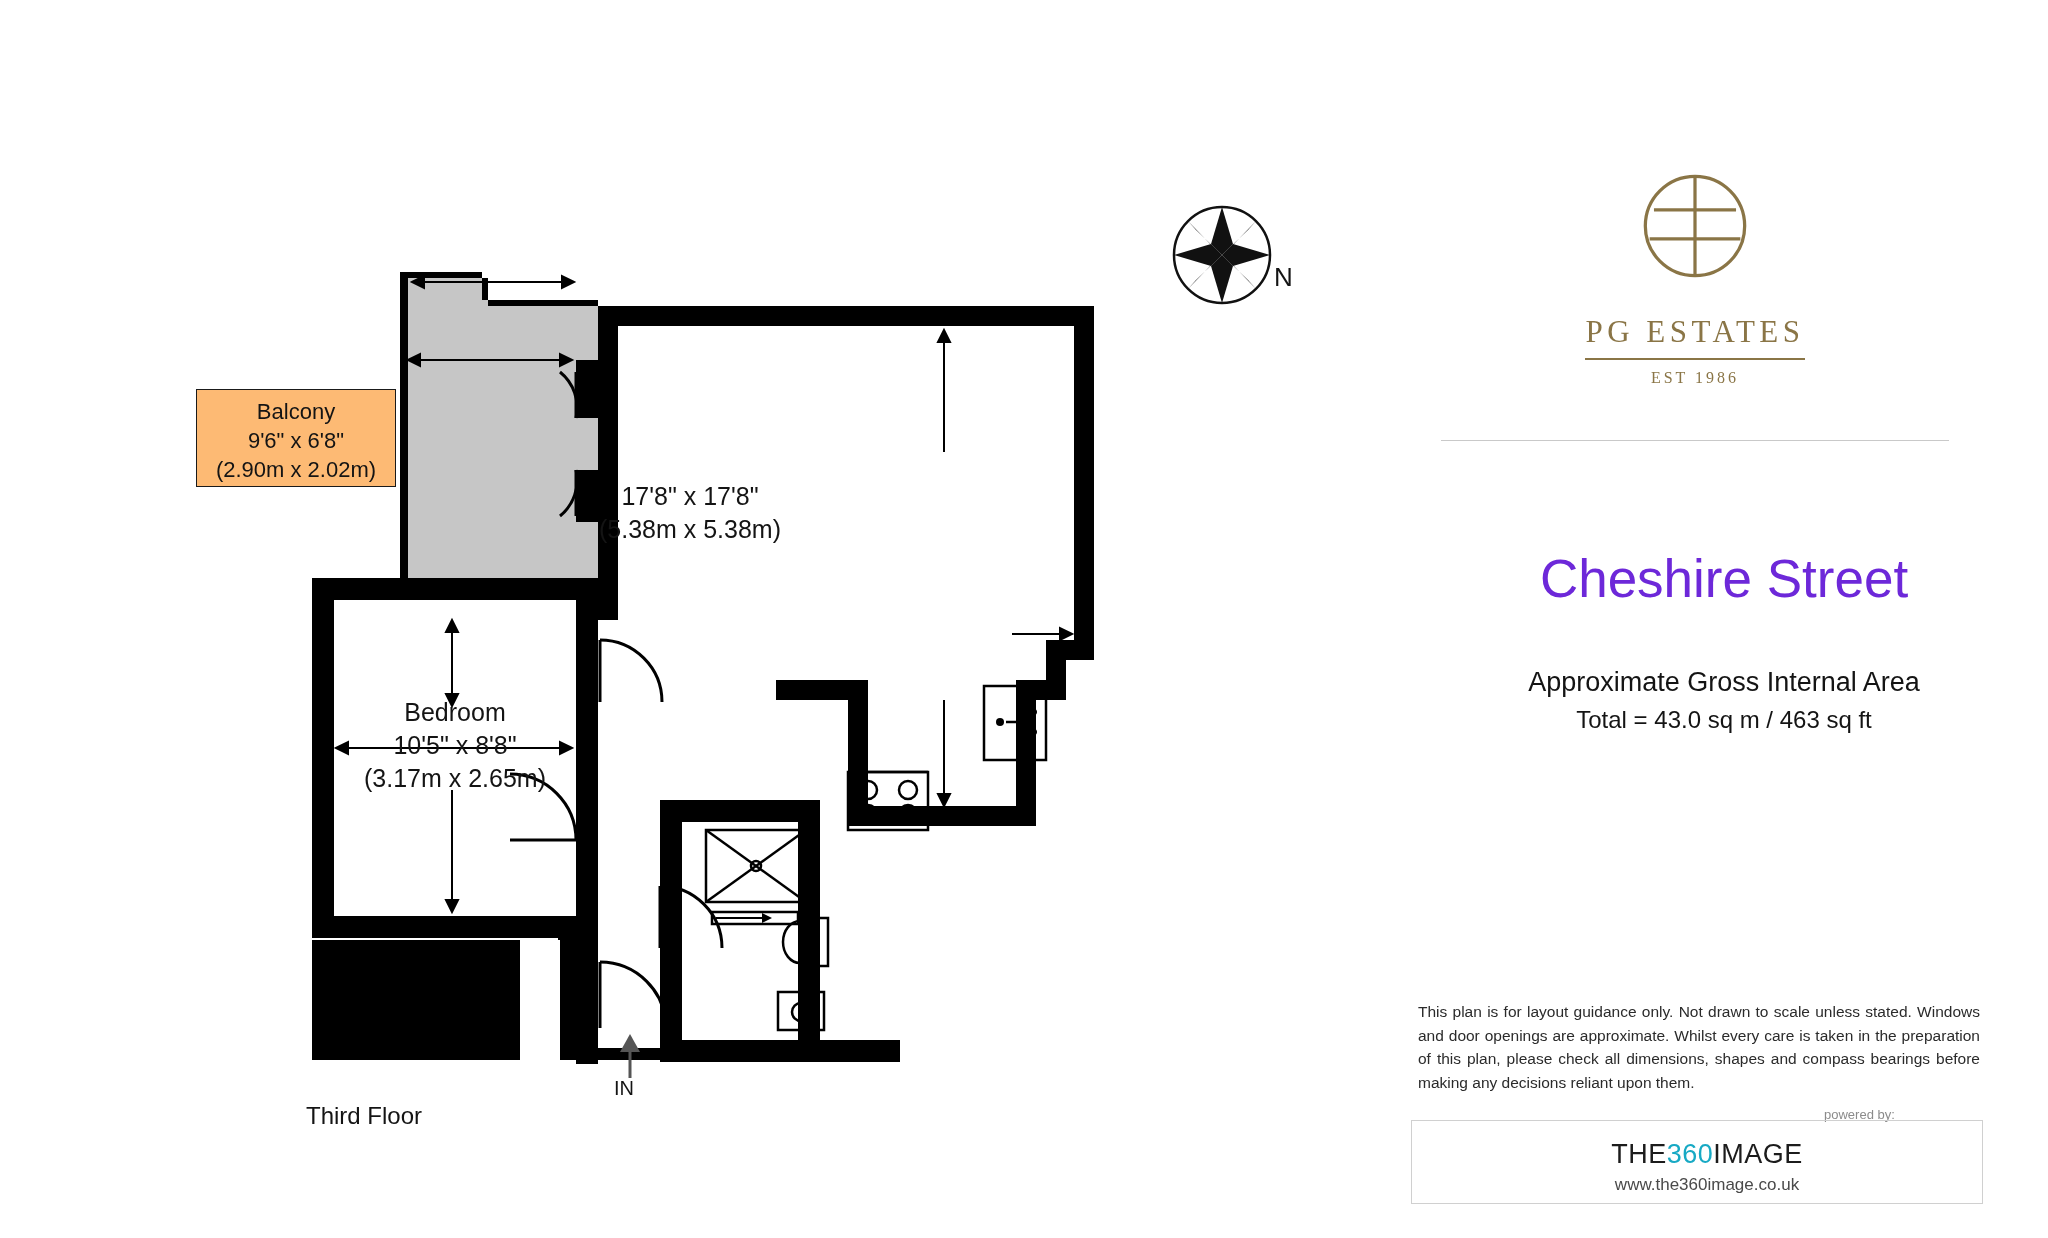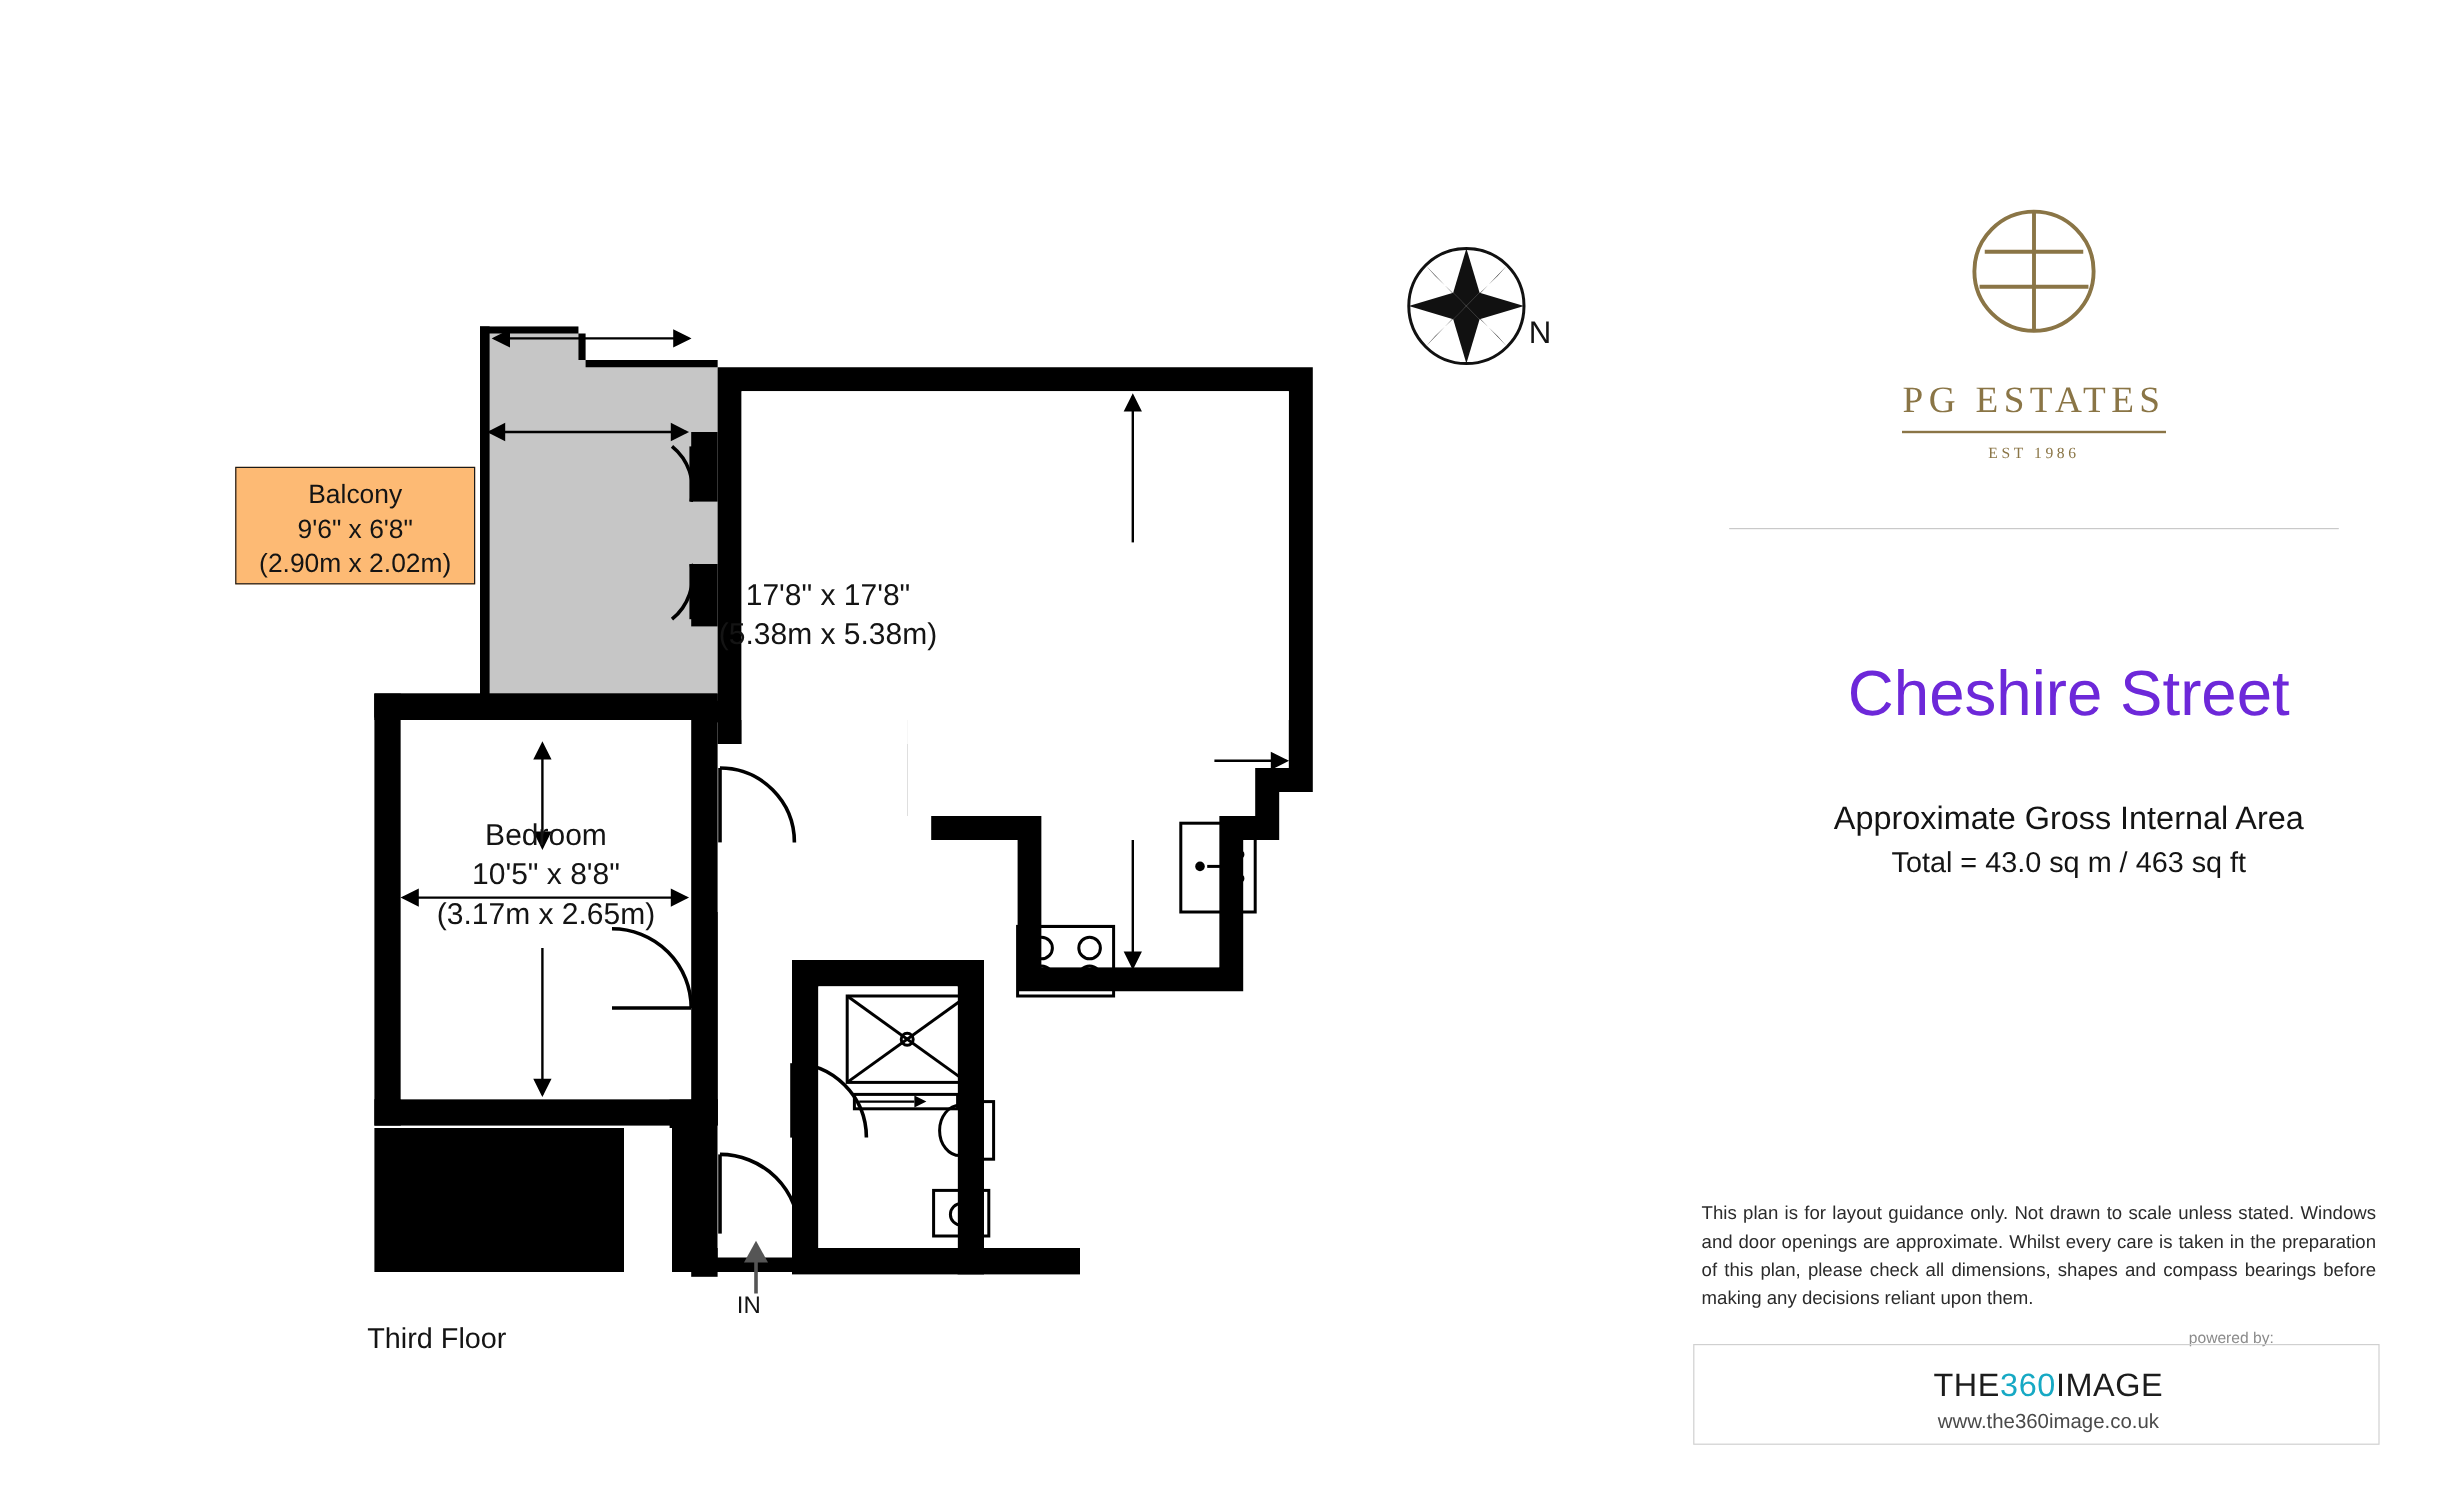--- a/index.html
+++ b/index.html
@@ -64,21 +64,21 @@
   }
 
   .kitchen-label {
     left: 690px;
     top: 480px;
     width: 420px;
     margin-left: -210px;
   }
   .bedroom-label {
     left: 455px;
-    top: 680px;
+    top: 696px;
     width: 380px;
     margin-left: -190px;
   }
 
   .floor-title {
     position: absolute;
     left: 306px;
     top: 1102px;
     font-size: 24px;
     color: #141414;
@@ -125,21 +125,21 @@
     font-size: 31px;
     letter-spacing: 4.5px;
     color: #8a7546;
     font-family: "Liberation Serif", serif;
     border-bottom: 2px solid #8a7546;
     padding-bottom: 8px;
     display: inline-block;
   }
   .logo-est {
     margin-top: 9px;
-    font-size: 13px;
+    font-size: 16px;
     letter-spacing: 3px;
     color: #8a7546;
     font-family: "Liberation Serif", serif;
   }
   .divider {
     position: absolute;
     left: 1441px;
     top: 440px;
     width: 508px;
     height: 1px;

